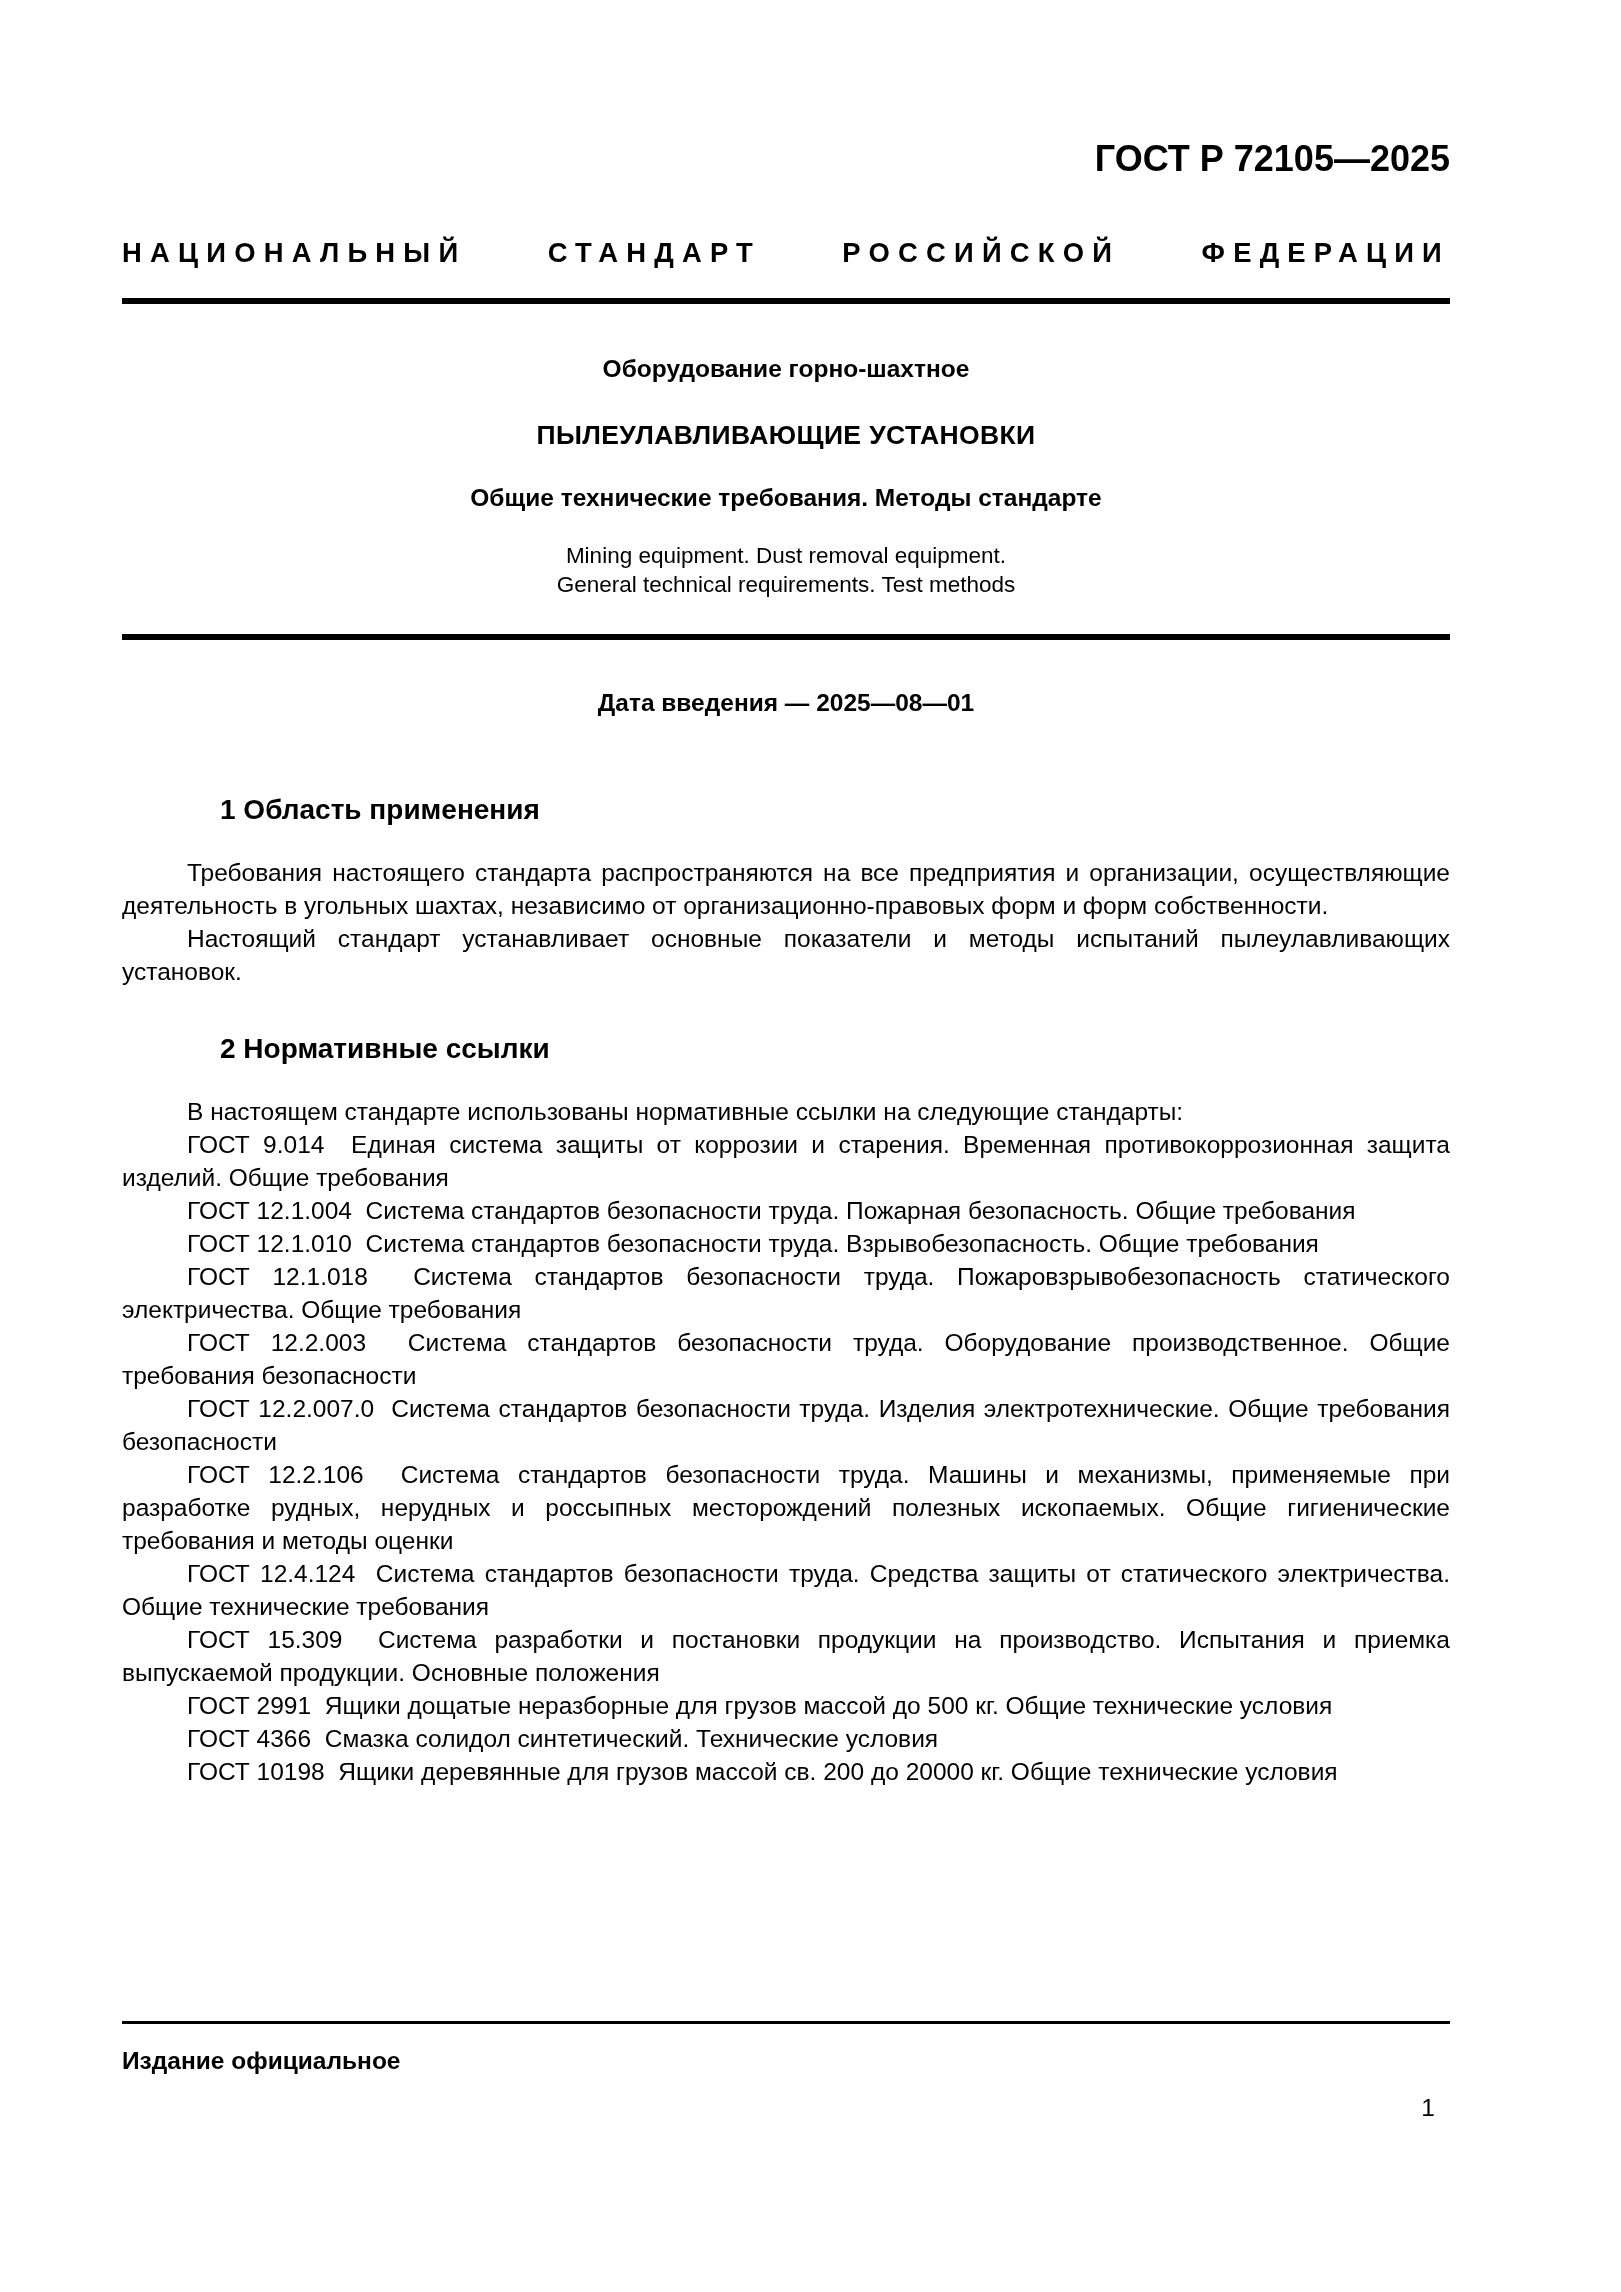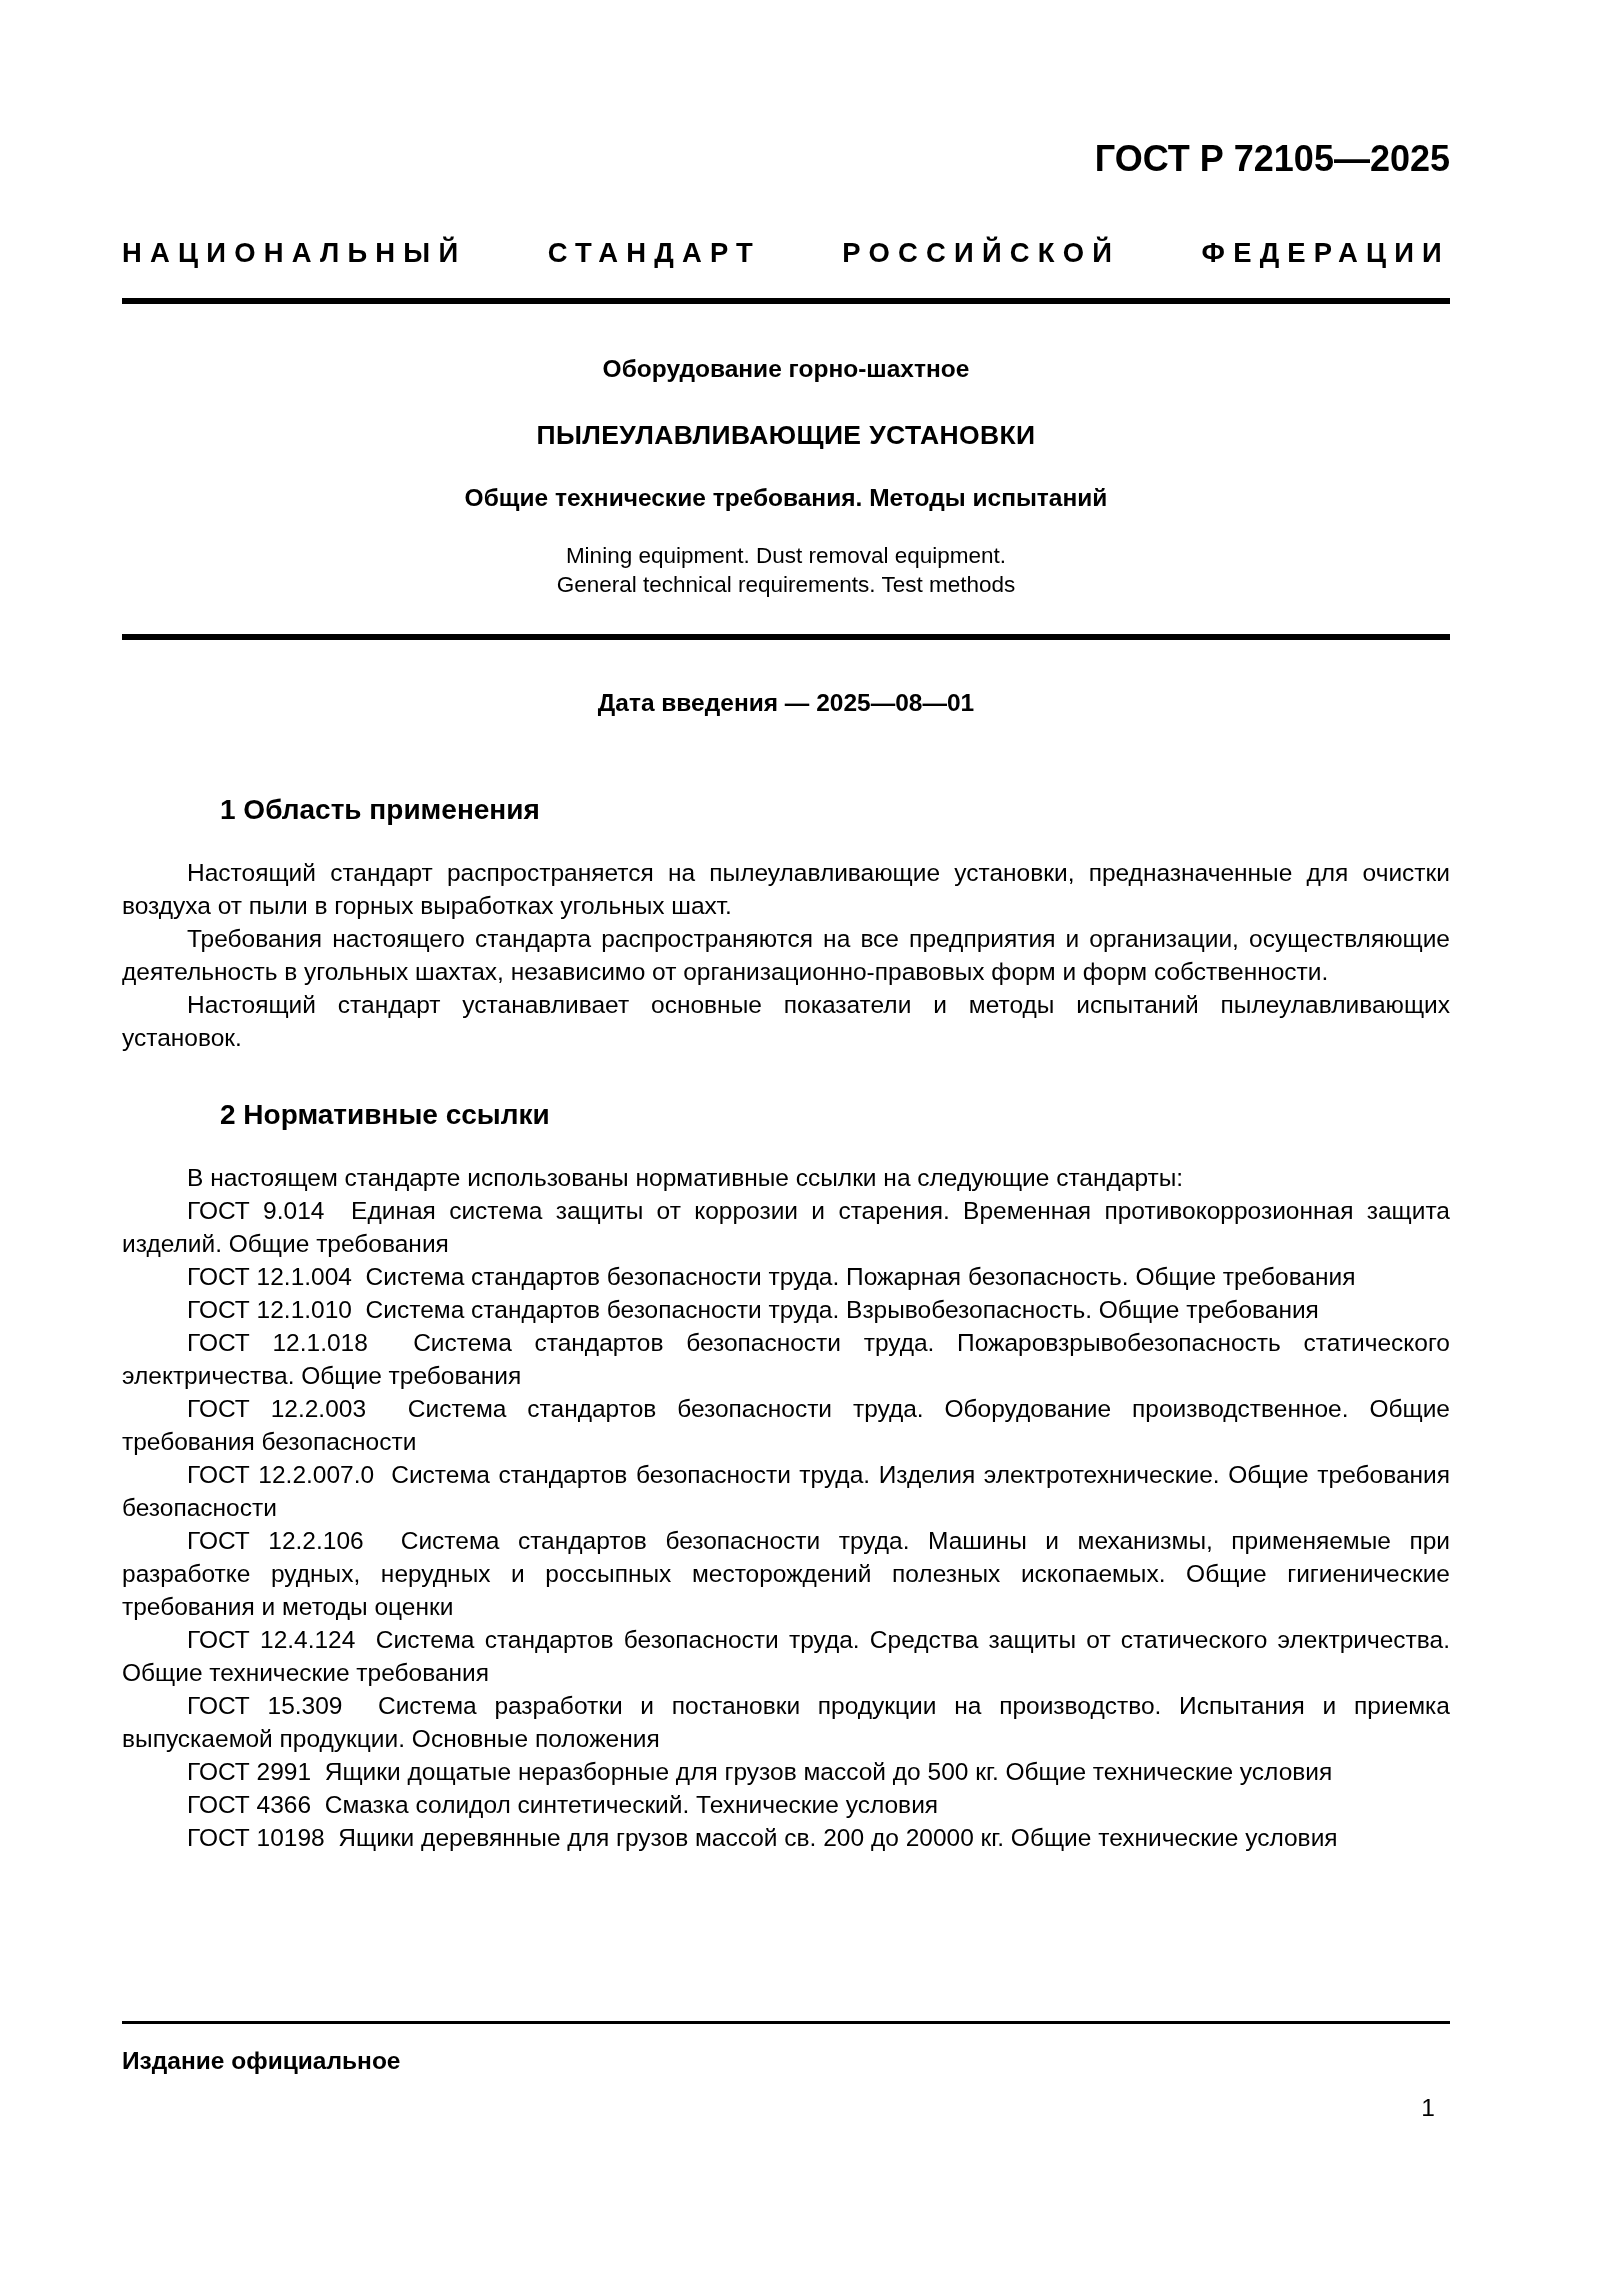--- a/index.html
+++ b/index.html
@@ -88,34 +88,33 @@
 
   <div class="doc-number">ГОСТ Р 72105—2025</div>
 
   <div class="std-header">НАЦИОНАЛЬНЫЙ СТАНДАРТ РОССИЙСКОЙ ФЕДЕРАЦИИ</div>
 
   <div class="rule thick rule-top"></div>
 
   <div class="title-block">
     <div class="title-group">Оборудование горно-шахтное</div>
     <div class="doc-title">ПЫЛЕУЛАВЛИВАЮЩИЕ УСТАНОВКИ</div>
-    <div class="doc-subtitle">Общие технические требования. Методы испытаний</div>
+    <div class="doc-subtitle">Общие технические требования. Методы стандарте</div>
     <div class="title-en">
       <div>Mining equipment. Dust removal equipment.</div>
       <div>General technical requirements. Test methods</div>
     </div>
   </div>
 
   <div class="rule thick rule-mid"></div>
 
   <div class="intro-date">Дата введения — 2025—08—01</div>
 
   <div class="section">
     <div class="heading h-first">1  Область применения</div>
-    <p class="para">Настоящий стандарт распространяется на пылеулавливающие установки, предназначенные для очистки воздуха от пыли в горных выработках угольных шахт.</p>
     <p class="para">Требования настоящего стандарта распространяются на все предприятия и организации, осуществляющие деятельность в угольных шахтах, независимо от организационно-правовых форм и форм собственности.</p>
     <p class="para">Настоящий стандарт устанавливает основные показатели и методы испытаний пылеулавливающих установок.</p>
   </div>
 
   <div class="section">
     <div class="heading h-next">2  Нормативные ссылки</div>
     <p class="para">В настоящем стандарте использованы нормативные ссылки на следующие стандарты:</p>
     <p class="para">ГОСТ 9.014&nbsp; Единая система защиты от коррозии и старения. Временная противокоррозионная защита изделий. Общие требования</p>
     <p class="para">ГОСТ 12.1.004&nbsp; Система стандартов безопасности труда. Пожарная безопасность. Общие требования</p>
     <p class="para">ГОСТ 12.1.010&nbsp; Система стандартов безопасности труда. Взрывобезопасность. Общие требования</p>

